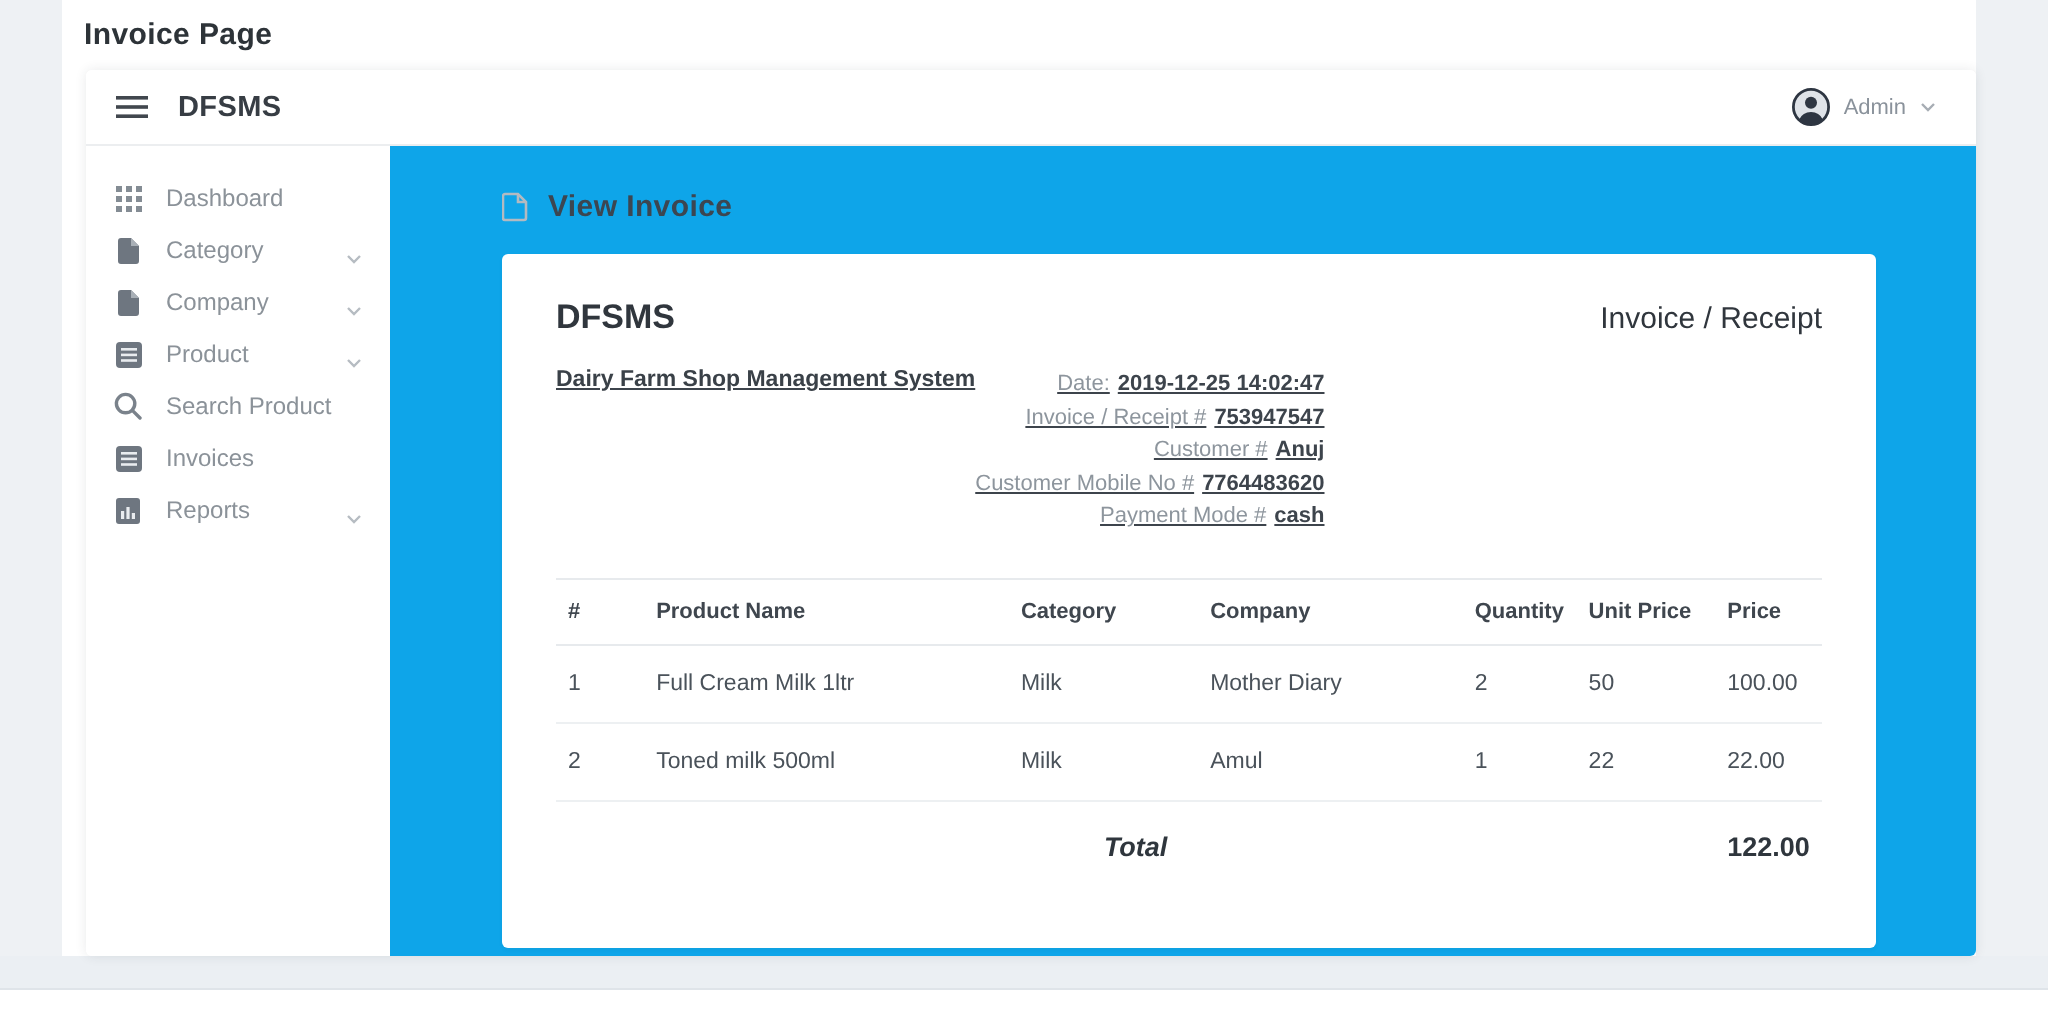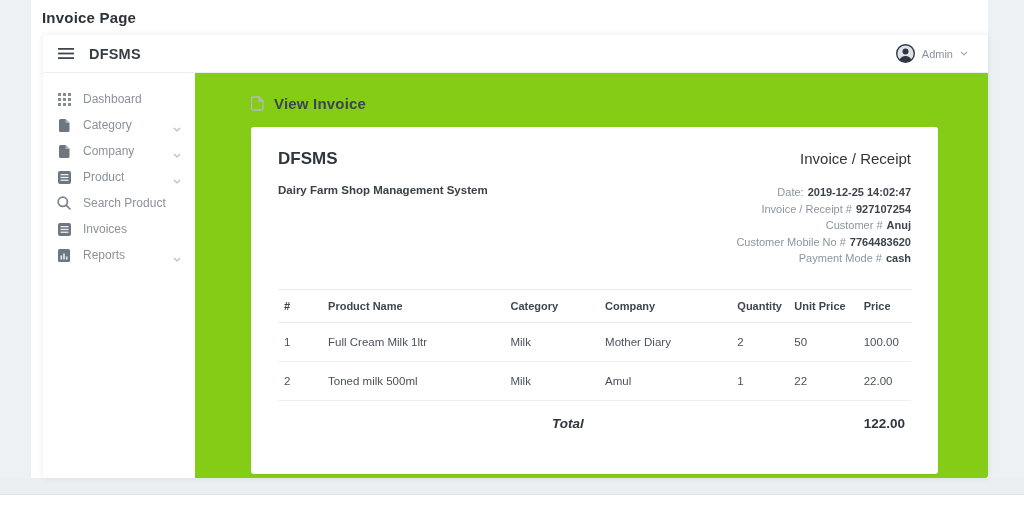--- a/index.html
+++ b/index.html
@@ -35,31 +35,31 @@
   .frame-body { flex:1; display:flex; min-height:0; }
 
   
   .sidebar { width:152px; flex:0 0 152px; background:#fff; padding-top:13px; }
   .side-item { display:flex; align-items:flex-end; gap:12px; padding:6px 14px;
                font-size:12px; color:#8b9299; cursor:pointer; }
   .side-item .icon { width:14px; display:flex; justify-content:center; }
   .side-item .chev { margin-left:auto; display:flex; align-items:center; }
 
   
-  .main { flex:1; background:#84cc16; padding:22px 50px 0 56px; position:relative; }
+  .main { flex:1; background:#0ea5e9; padding:22px 50px 0 56px; position:relative; }
   .view-head { display:flex; align-items:center; gap:10px; }
   .view-head .title { font-size:15px; font-weight:600; color:#3c4651; letter-spacing:.2px; }
 
   .card { margin-top:15px; background:#fff; border-radius:3px;
           padding:22px 27px 30px; box-shadow:0 1px 2px rgba(40,50,60,.05); }
   .card-head { display:flex; justify-content:space-between; align-items:baseline; }
   .inv-brand { font-size:17px; font-weight:bold; color:#30363d; }
   .inv-title { font-size:15px; font-weight:normal; color:#30363d; }
 
-  .card-sub { display:flex; justify-content:space-between; margin-top:15px; }
+  .card-sub { display:flex; margin-top:15px;text-decoration:underline; }
   .inv-subtitle { font-size:11.5px; font-weight:bold; color:#3a4148; }
   .inv-details { text-align:right; font-size:11px; line-height:16.5px; }
   .inv-details .lbl { color:#8d959d; }
   .inv-details .val { color:#3d444c; font-weight:bold; margin-left:4px; }
 
   table.items { width:100%; border-collapse:collapse; margin-top:22px; }
   table.items th { text-align:left; font-size:11px; font-weight:bold; color:#3f464e;
                    padding:10px 6px; border-top:1px solid #e7eaed; border-bottom:1px solid #e7eaed; }
   table.items td { font-size:11.5px; color:#4a525a; padding:13px 6px;
                    border-bottom:1px solid #edf0f2; }
@@ -238,21 +238,21 @@
           <div class="inv-title">Invoice / Receipt</div>
         </div>
 
         <div class="card-sub">
           <div class="inv-subtitle">Dairy Farm Shop Management System</div>
           <div class="inv-details">
             <div>
               <span class="lbl">Date:</span><span class="val">2019-12-25 14:02:47</span>
             </div>
             <div>
-              <span class="lbl">Invoice / Receipt #</span><span class="val">927107254</span>
+              <span class="lbl">Invoice / Receipt #</span><span class="val">753947547</span>
             </div>
             <div>
               <span class="lbl">Customer #</span><span class="val">Anuj</span>
             </div>
             <div>
               <span class="lbl">Customer Mobile No #</span><span class="val">7764483620</span>
             </div>
             <div>
               <span class="lbl">Payment Mode #</span><span class="val">cash</span>
             </div>

